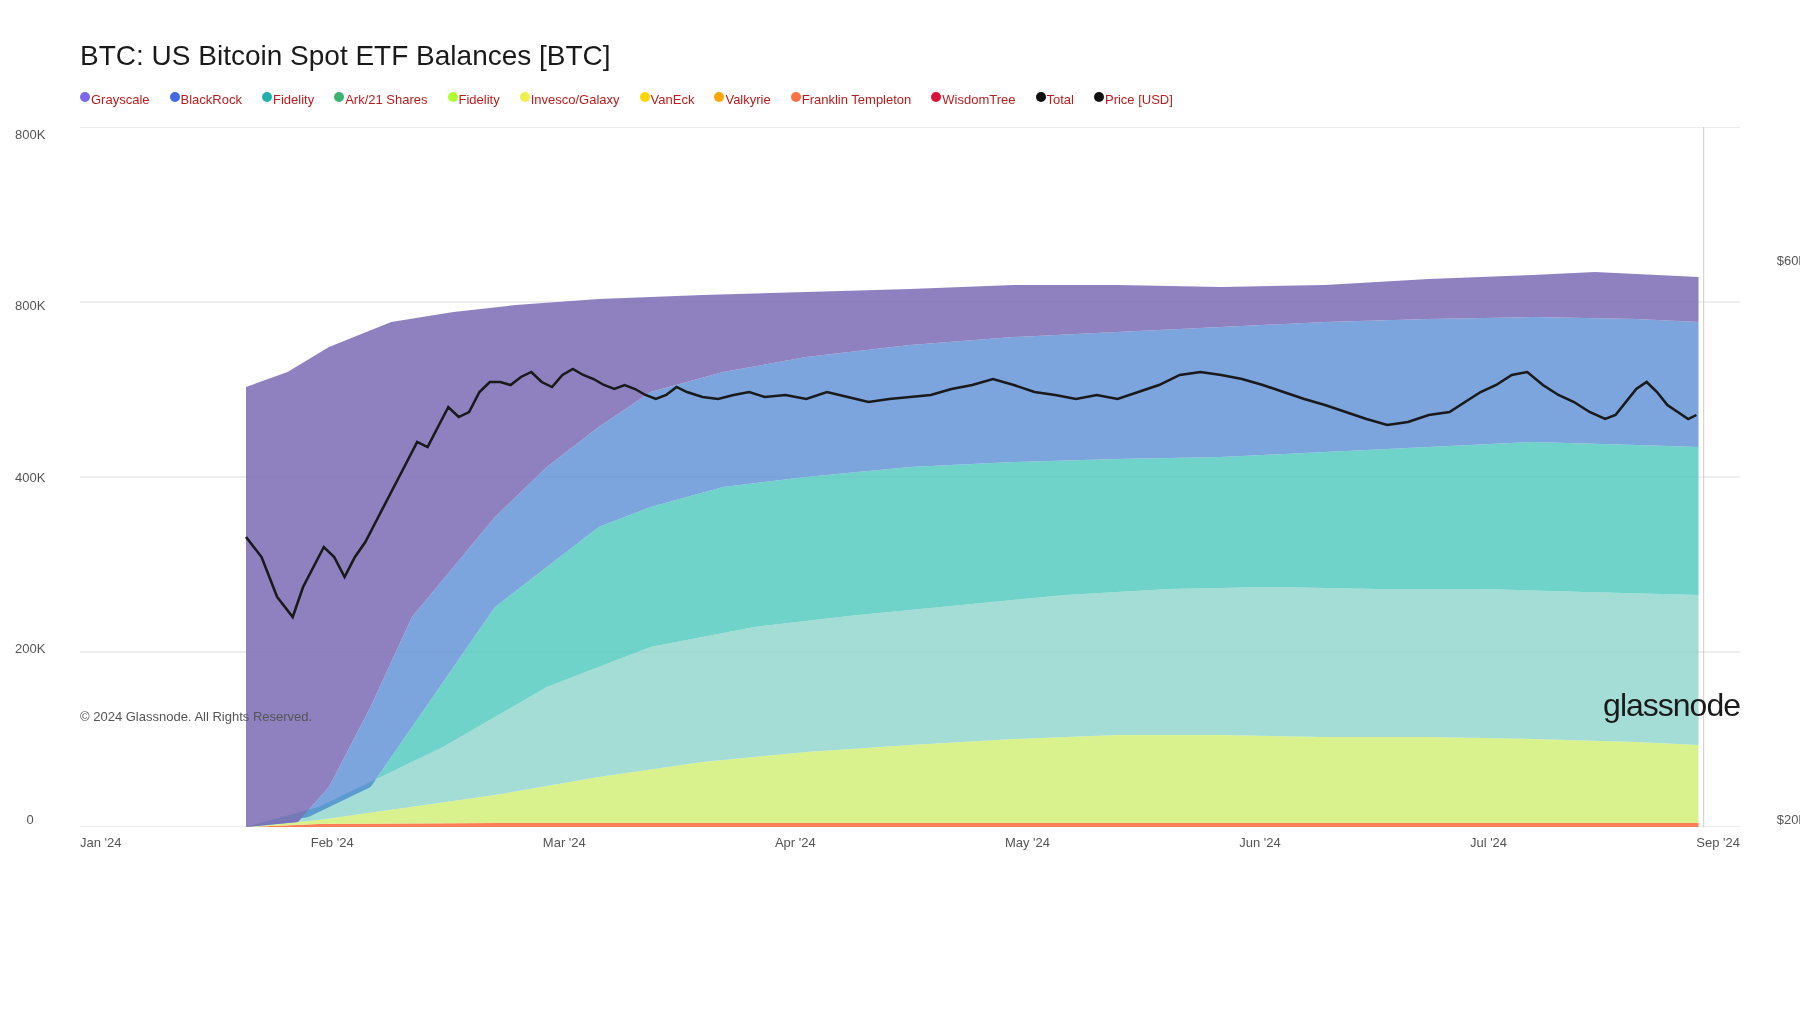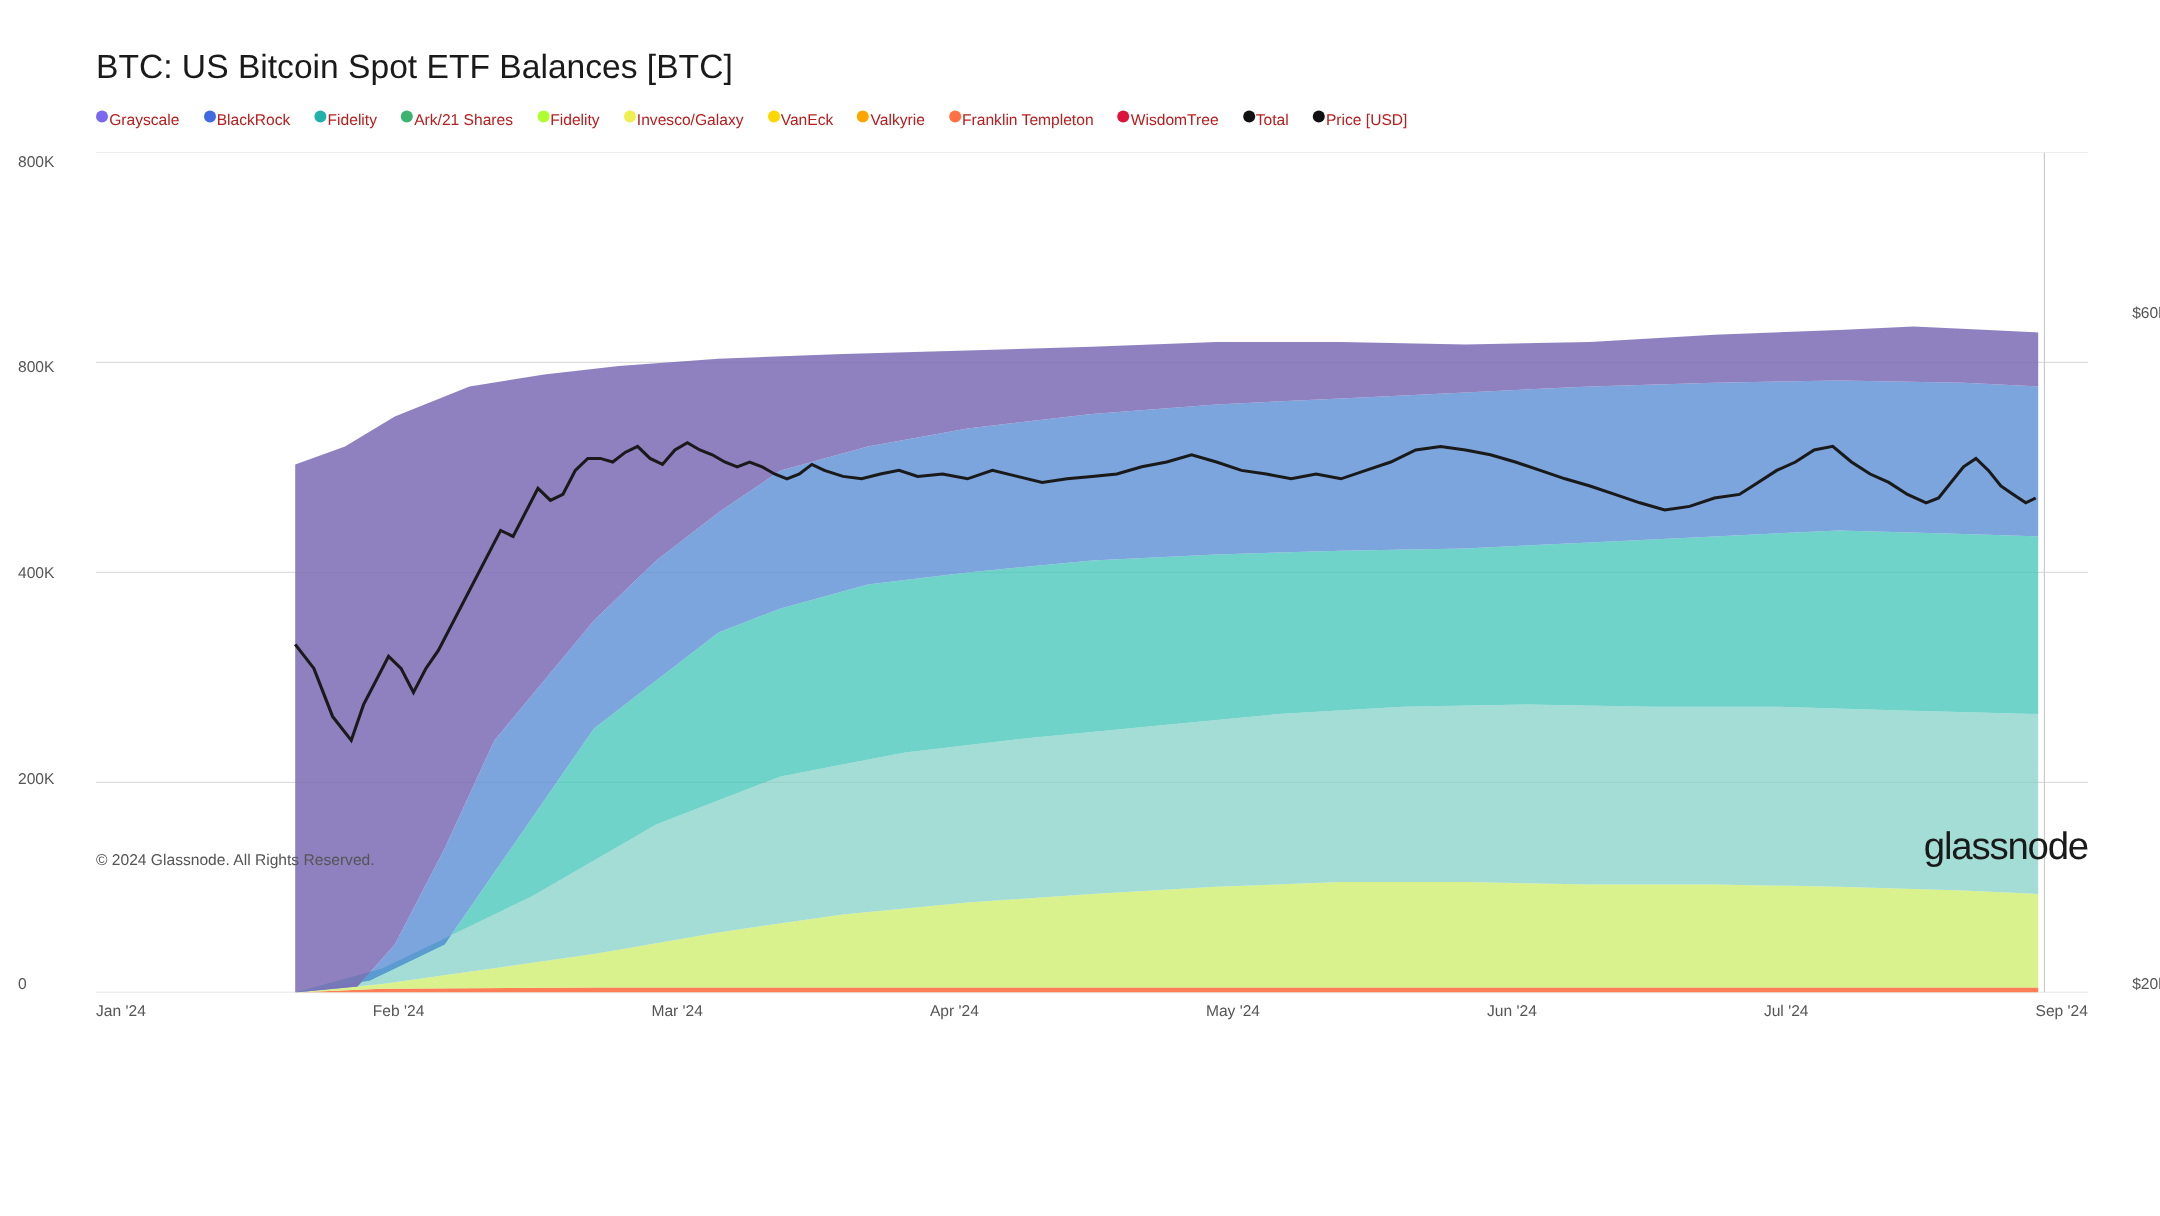--- a/index.html
+++ b/index.html
@@ -61,21 +61,21 @@
       top: 0;
       height: 100%;
       display: flex;
       flex-direction: column-reverse;
       justify-content: space-between;
     }
     .axis-label {
       font-size: 13px;
       color: #555;
     }
-    .y-axis-left .axis-label { text-align: left; }
+    .y-axis-left .axis-label { text-align: center; }
     .y-axis-right .axis-label { text-align: left; padding-left: 8px; }
     .x-axis {
       display: flex;
       justify-content: space-between;
       margin-top: 8px;
       padding-right: 0px;
     }
     .x-axis-label {
       font-size: 13px;
       color: #555;

